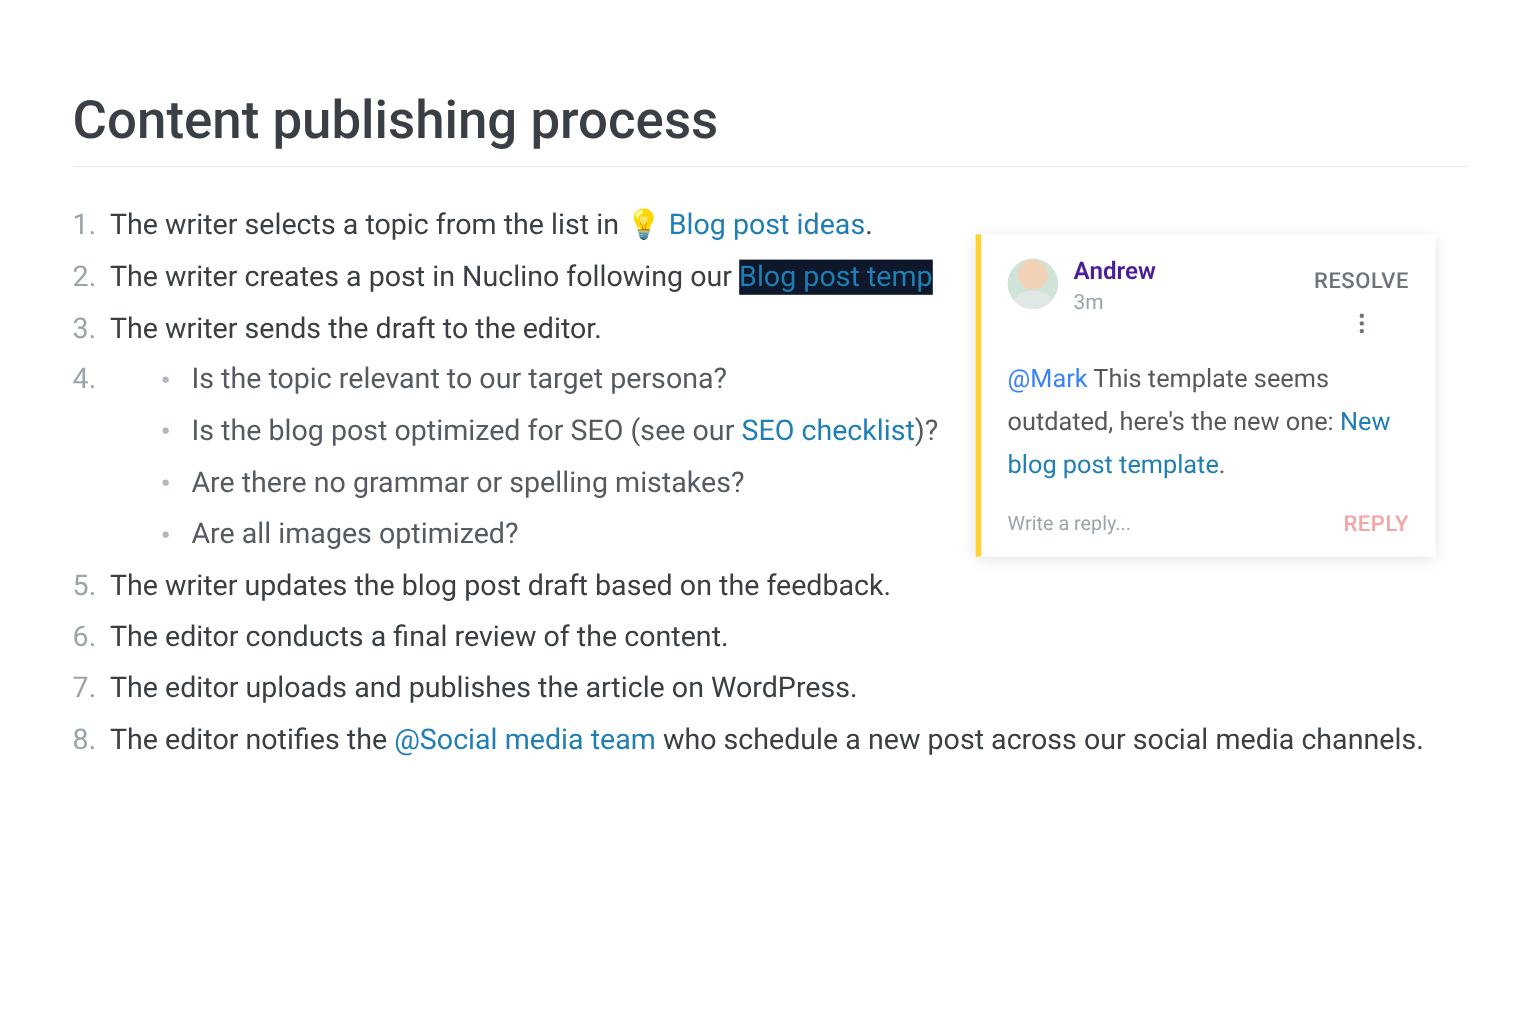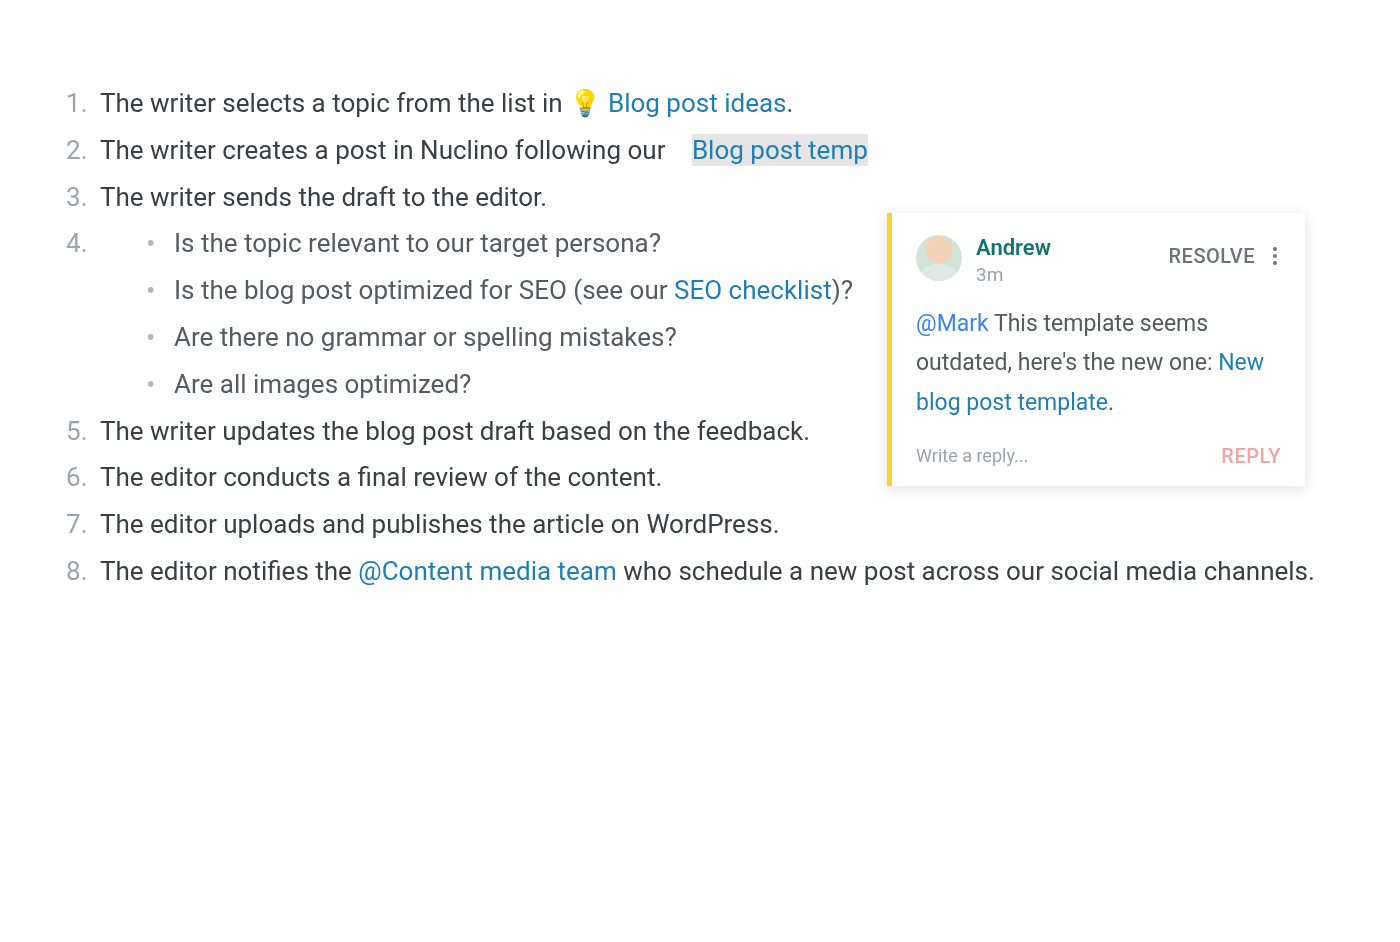--- a/index.html
+++ b/index.html
@@ -62,23 +62,22 @@
     font-size: 28px;
     line-height: 1.7;
   }
   .link {
     color: #1f7fb5;
   }
   .mention {
     color: #1f7fb5;
   }
   .hl {
-    background: #e5e5e5;
+    background: #0f172a;
     padding: 1px 0;
-    margin-left: 20px;
   }
   
   .comment-card {
     position: absolute;
     top: 213px;
     left: 887px;
     width: 418px;
     background: #fff;
     border-left: 5px solid #ffd231;
     box-shadow: 0 3px 14px rgba(0,0,0,0.12);
@@ -106,34 +105,35 @@
     position:absolute;
     left:50%; top:62%;
     transform:translateX(-50%);
     width:36px; height:24px;
     background:#dfe8e4;
     border-radius:50% 50% 0 0;
   }
   .c-head-text { flex: 1; }
   .c-author {
     font-weight: 600;
-    color: #0f766e;
+    color: #4c1d95;
     font-size: 22px;
     line-height: 1.2;
   }
   .c-time {
     color: #9aa4ac;
     font-size: 19px;
     margin-top: 2px;
   }
   .c-actions {
     display: flex;
     align-items: center;
     gap: 14px;
     margin-top: 8px;
+    flex-direction: column;
   }
   .resolve-btn {
     color: #6c737a;
     font-size: 20px;
     letter-spacing: 0.5px;
     font-weight: 500;
     cursor: pointer;
   }
   .more-icon {
     display: flex;
@@ -168,20 +168,21 @@
     font-size: 20px;
     font-weight: 500;
     letter-spacing: 0.5px;
     cursor: pointer;
   }
 </style>
 </head>
 <body>
 
 <div class="page">
+  <h1 class="title">Content publishing process</h1>
 
   <ol class="steps">
     <li>
       <span>The writer selects a topic from the list in 💡 </span><span class="link">Blog post ideas</span><span>.</span>
     </li>
     <li>
       <span>The writer creates a post in Nuclino following our </span><span class="hl link">Blog post temp</span>
     </li>
     <li><span>The writer sends the draft to the editor.</span></li>
     <li>
@@ -191,21 +192,21 @@
           <span>Is the blog post optimized for SEO (see our </span><span class="link">SEO checklist</span><span>)?</span>
         </li>
         <li><span>Are there no grammar or spelling mistakes?</span></li>
         <li><span>Are all images optimized?</span></li>
       </ul>
     </li>
     <li><span>The writer updates the blog post draft based on the feedback.</span></li>
     <li><span>The editor conducts a final review of the content.</span></li>
     <li><span>The editor uploads and publishes the article on WordPress.</span></li>
     <li>
-      <span>The editor notifies the </span><span class="mention">@Content media team</span><span> who schedule a new post across our social media channels.</span>
+      <span>The editor notifies the </span><span class="mention">@Social media team</span><span> who schedule a new post across our social media channels.</span>
     </li>
   </ol>
 </div>
 
 <div class="comment-card">
   <div class="comment-head">
     <div class="avatar"></div>
     <div class="c-head-text">
       <div class="c-author">Andrew</div>
       <div class="c-time">3m</div>

